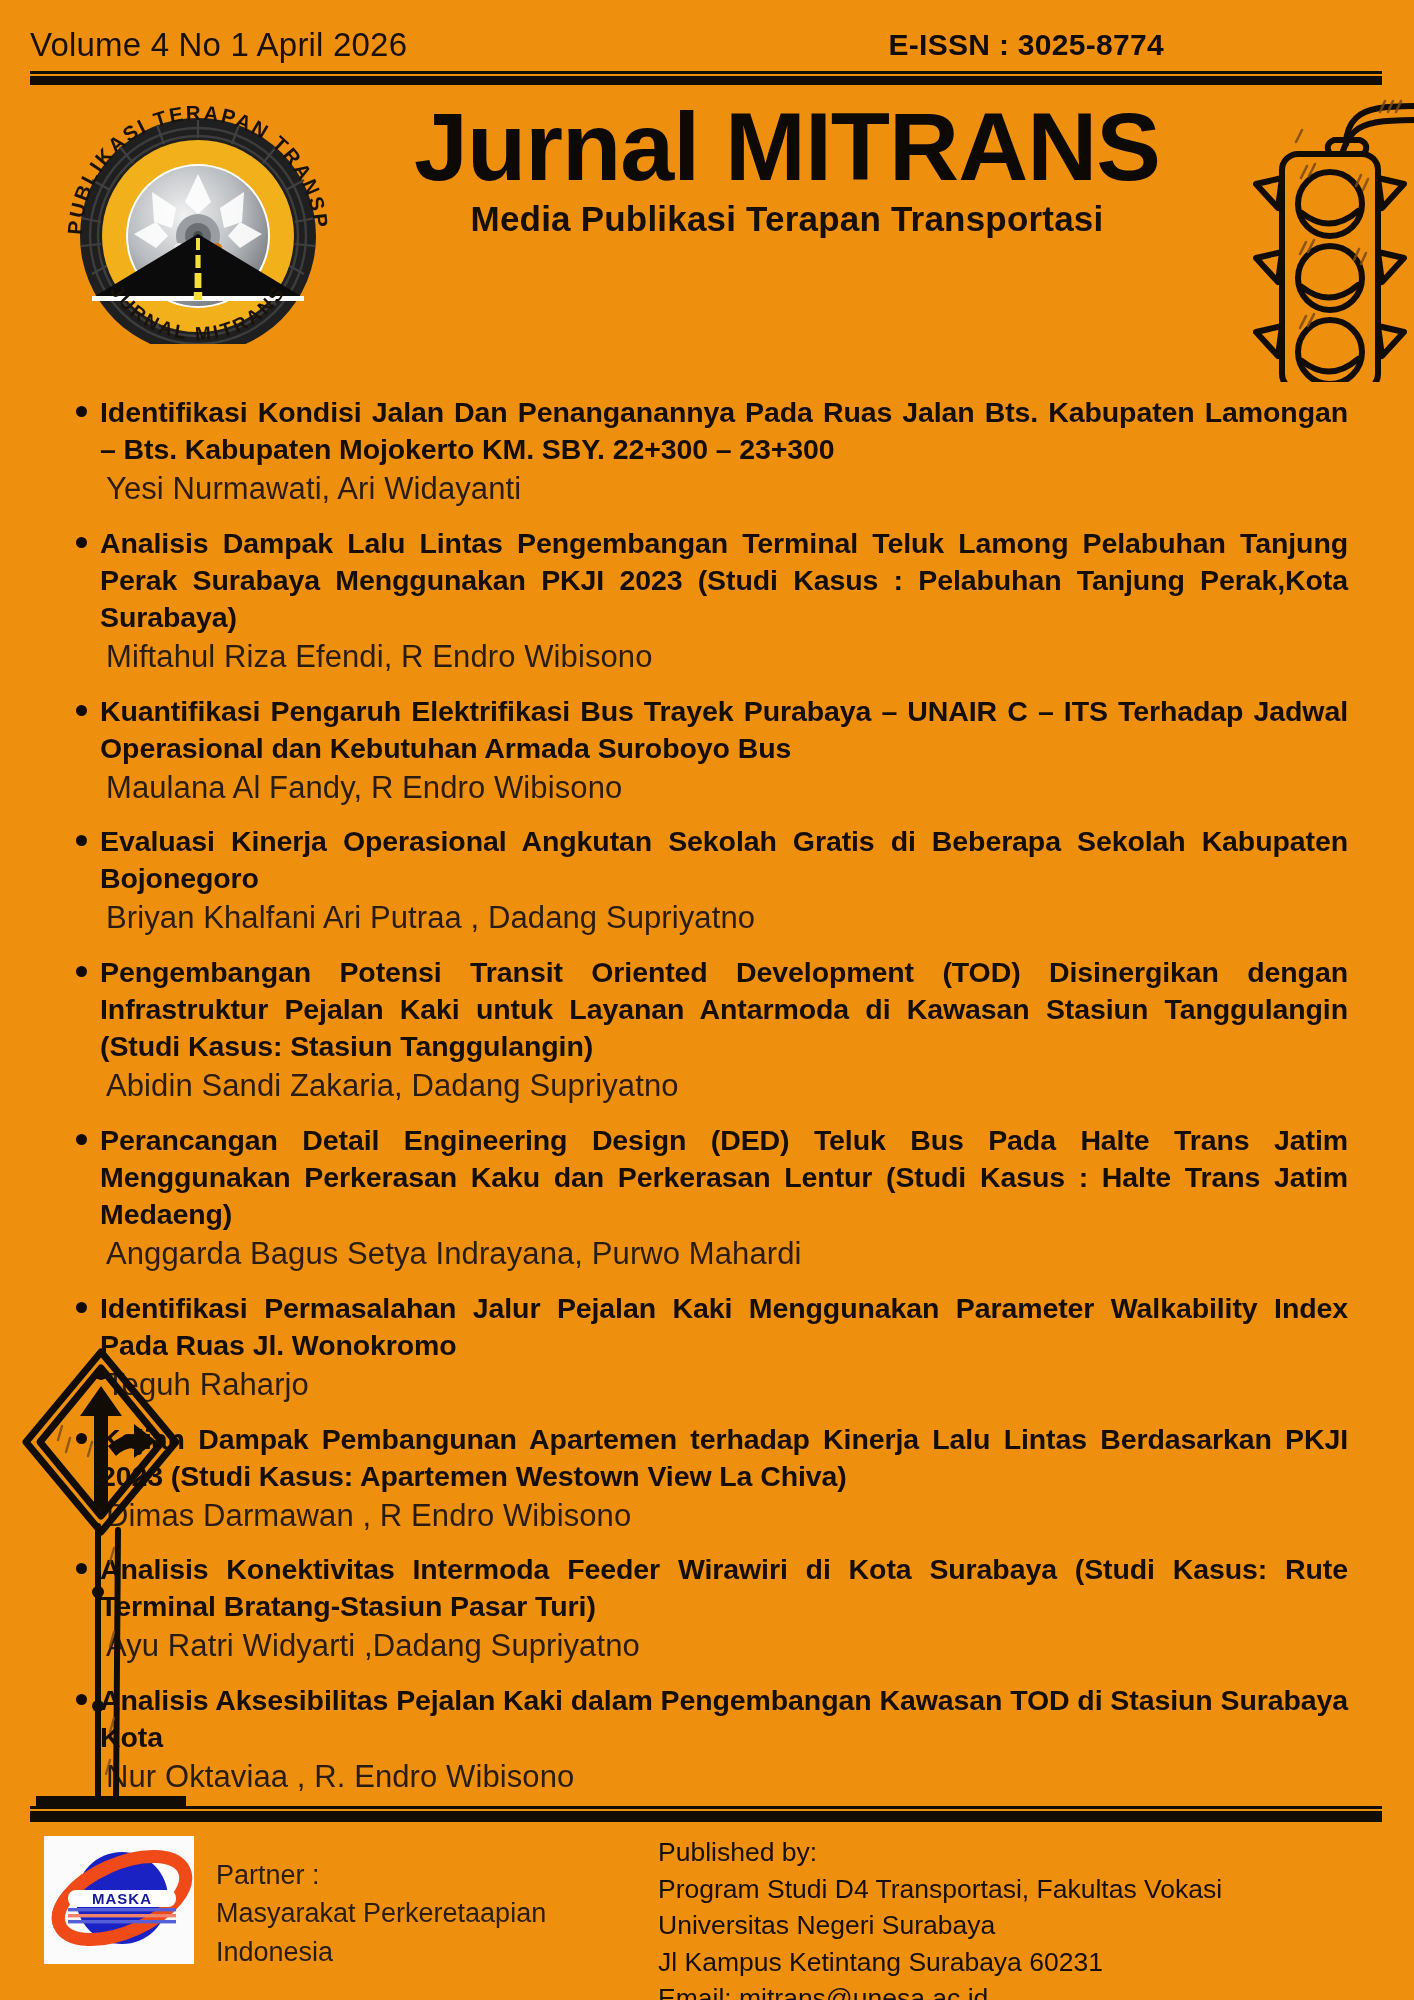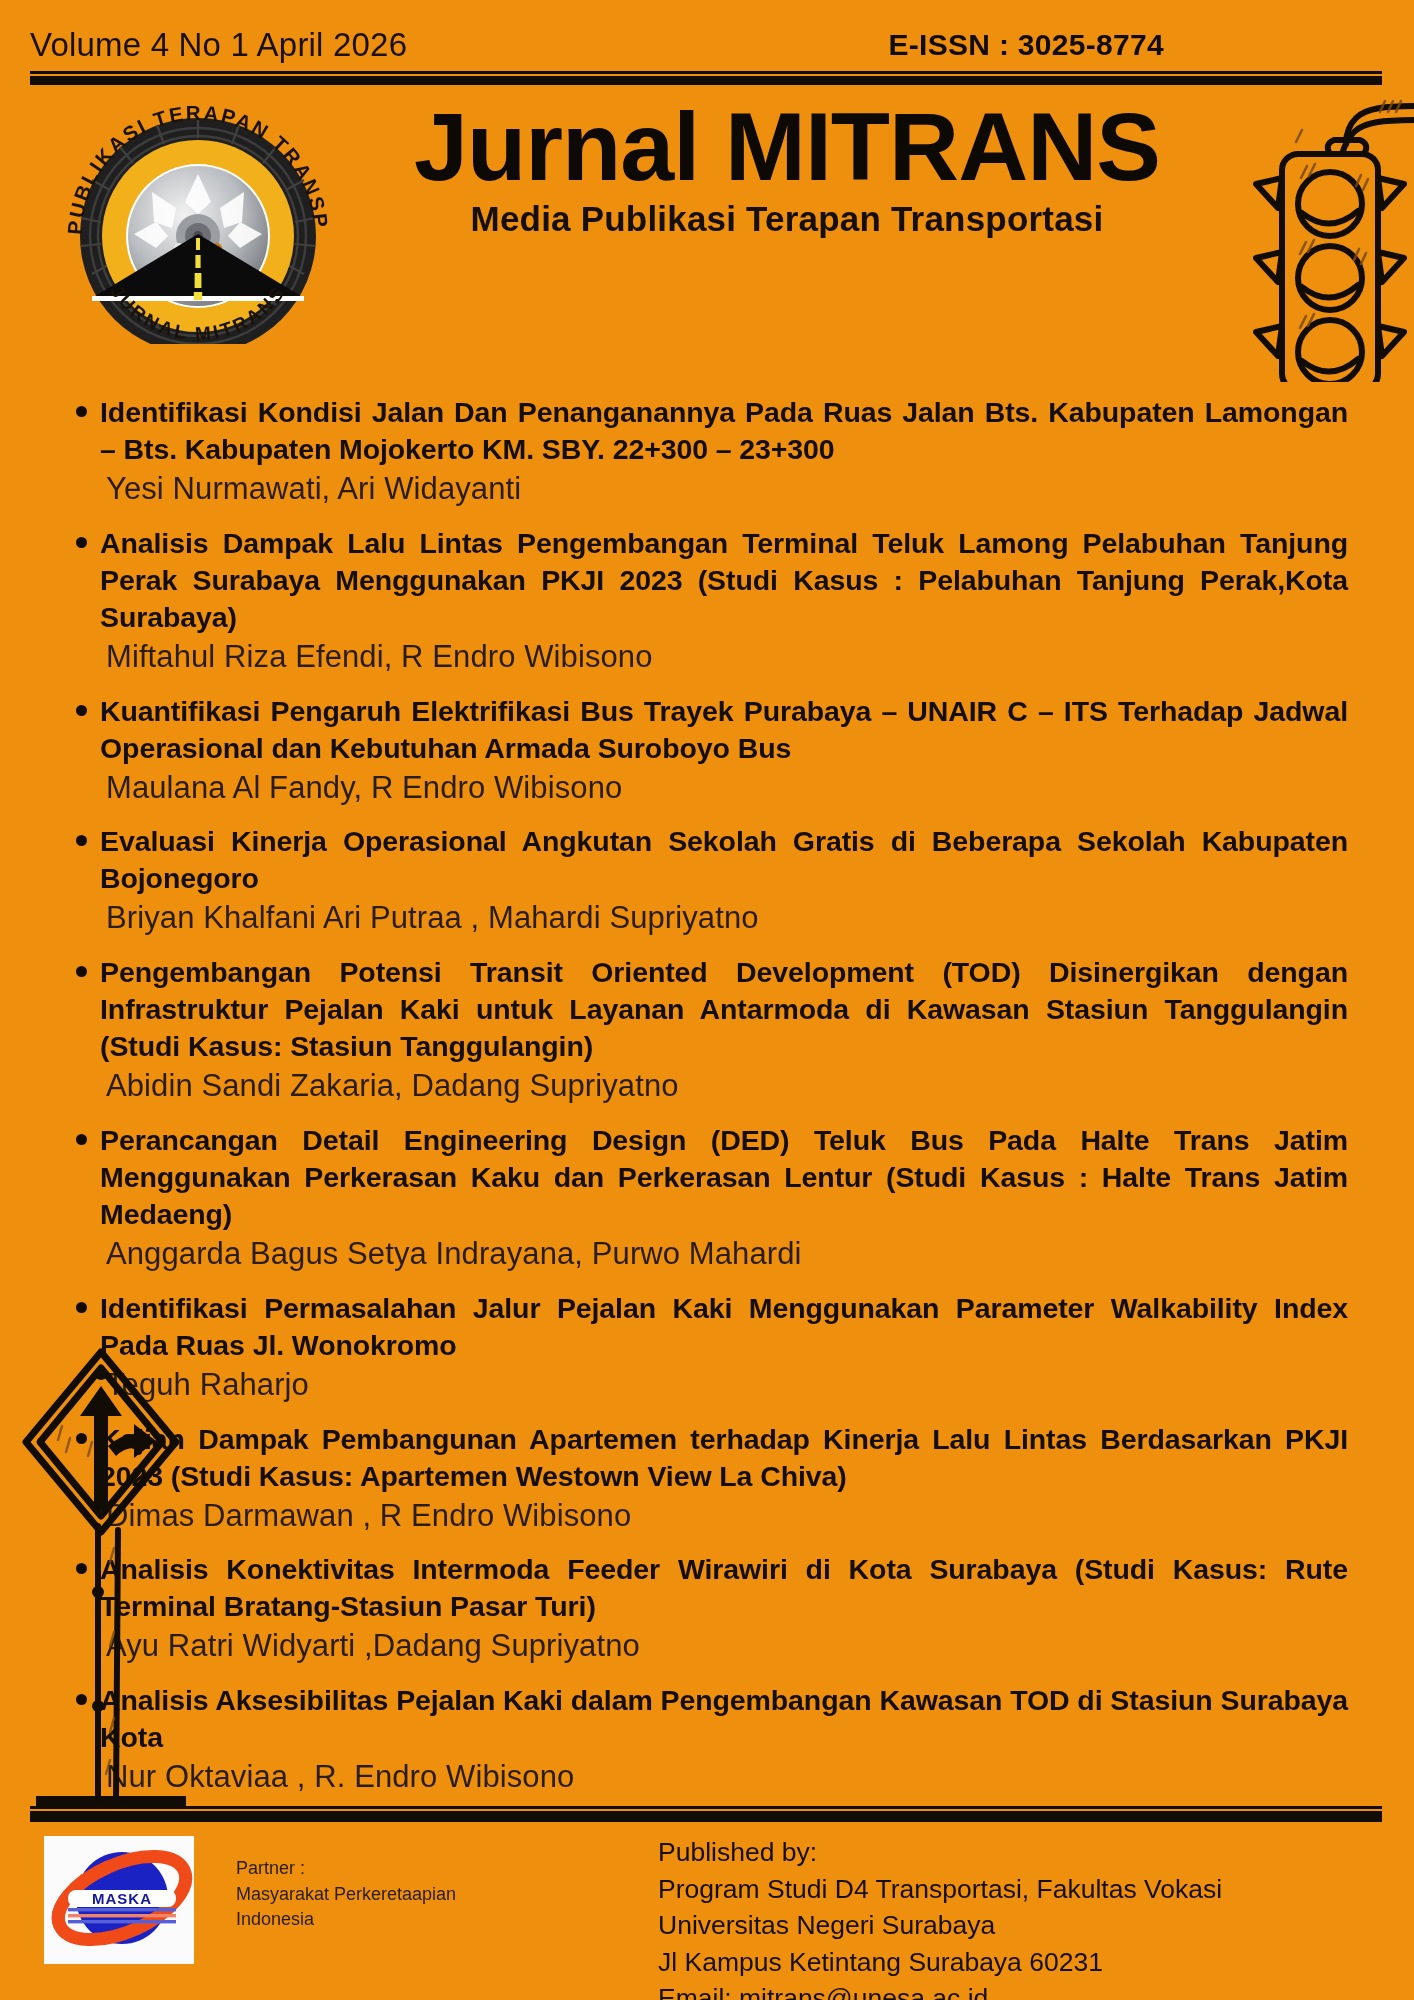--- a/index.html
+++ b/index.html
@@ -94,21 +94,21 @@
 
   .footer{position:absolute;left:0;top:1828px;width:1414px;height:172px;}
 
   .maska-box{
     position:absolute;left:44px;top:8px;width:150px;height:128px;background:#b91c1c;
   }
   .maska-svg{display:block;width:150px;height:128px;}
 
   .partner-txt{
     position:absolute;left:216px;top:28px;
-    font-size:18px;line-height:1.42;color:#2a1d0f;font-weight:400;margin-left:20px;
+    font-size:27px;line-height:1.42;color:#2a1d0f;font-weight:400;
   }
 
   .pub-txt{
     position:absolute;left:658px;top:6px;
     font-size:26.5px;line-height:1.38;color:#170f07;font-weight:400;
   }
 </style>
 </head>
 <body>
 
@@ -267,21 +267,21 @@
     <div class="item">
       <span class="bullet"></span>
       <div class="ttl">Kuantifikasi Pengaruh Elektrifikasi Bus Trayek Purabaya – UNAIR C – ITS Terhadap Jadwal Operasional dan Kebutuhan Armada Suroboyo Bus</div>
       <div class="auth">Maulana Al Fandy, R Endro Wibisono</div>
     </div>
 
 
     <div class="item">
       <span class="bullet"></span>
       <div class="ttl">Evaluasi Kinerja Operasional Angkutan Sekolah Gratis di Beberapa Sekolah Kabupaten Bojonegoro</div>
-      <div class="auth">Briyan Khalfani Ari Putraa , Mahardi Supriyatno</div>
+      <div class="auth">Briyan Khalfani Ari Putraa , Dadang Supriyatno</div>
     </div>
 
     <div class="item">
       <span class="bullet"></span>
       <div class="ttl">Pengembangan Potensi Transit Oriented Development (TOD) Disinergikan dengan Infrastruktur Pejalan Kaki untuk Layanan Antarmoda di Kawasan Stasiun Tanggulangin (Studi Kasus: Stasiun Tanggulangin)</div>
       <div class="auth">Abidin Sandi Zakaria, Dadang Supriyatno</div>
     </div>
 
     <div class="item">
       <span class="bullet"></span>

